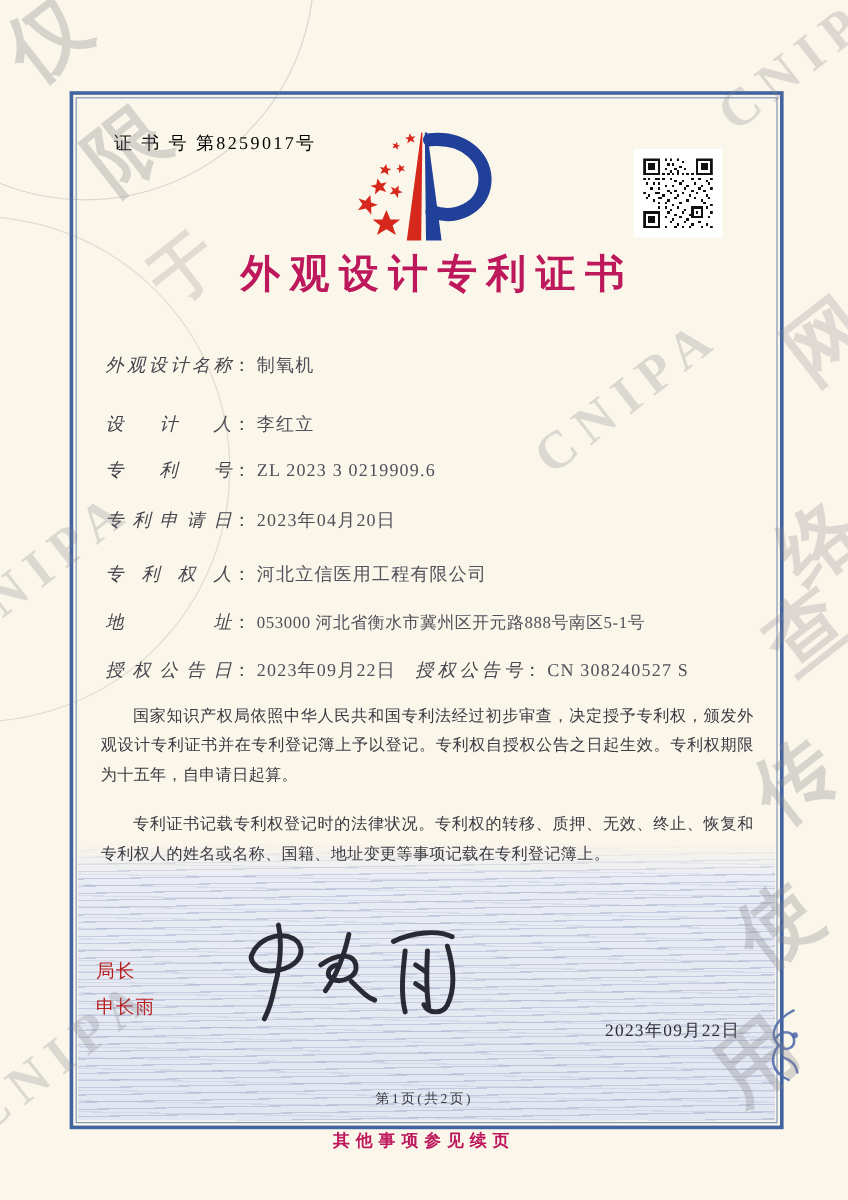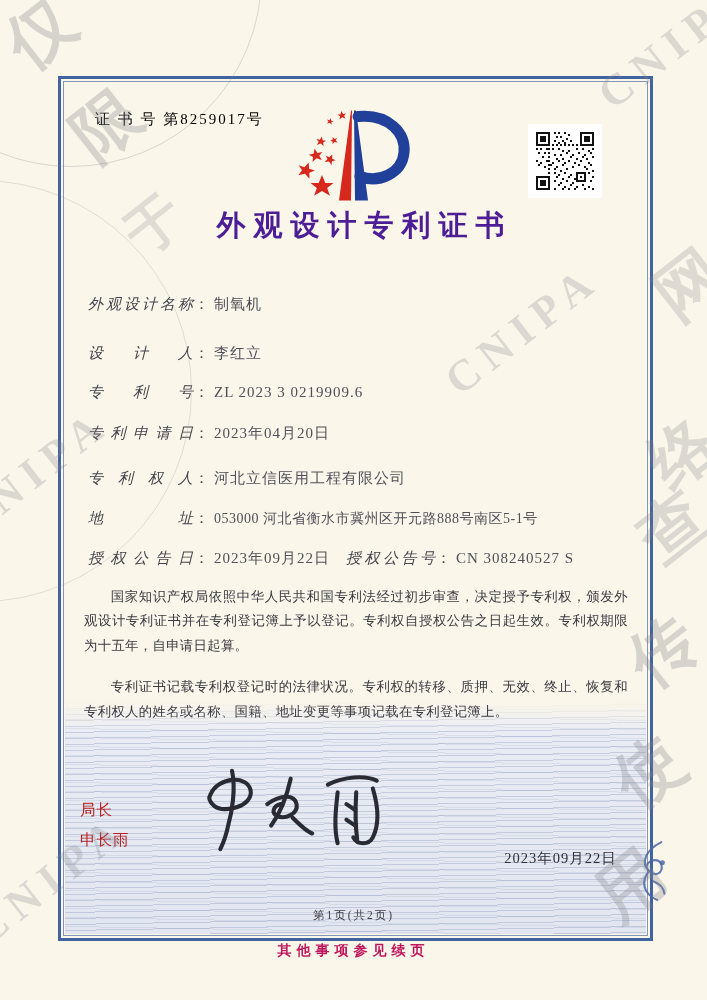--- a/index.html
+++ b/index.html
@@ -28,22 +28,22 @@
           linear-gradient(#eaedf5,#e2e6f0);
         -webkit-mask-image:linear-gradient(180deg,transparent 0,#000 30px);
         mask-image:linear-gradient(180deg,transparent 0,#000 30px);}
   
   .cert-no{position:absolute;left:95px;top:110px;font-size:15px;letter-spacing:2px;
            color:#000000;z-index:2;}
   .logo{position:absolute;left:291px;top:99px;z-index:2;}
   .qr{position:absolute;left:528px;top:124px;width:74px;height:74px;background:#fff;
       display:flex;align-items:center;justify-content:center;z-index:2;}
   .title{position:absolute;left:58px;top:206px;width:589px;text-align:center;
-         font-size:29px;font-weight:700;letter-spacing:8px;padding-left:24px;
-         box-sizing:border-box;color:#4c1d95;z-index:2;}
+         font-size:33px;font-weight:700;letter-spacing:8px;padding-left:24px;
+         box-sizing:border-box;color:#be185d;z-index:2;}
   
   .frow{position:absolute;left:88px;right:60px;height:24px;font-size:15px;
         color:#45454e;letter-spacing:1px;z-index:2;white-space:nowrap;}
   .flabel{display:inline-block;width:106px;text-align:justify;text-align-last:justify;
           vertical-align:top;font-style:italic;}
   .fcolon{display:inline-block;margin-right:4px;}
   .fvalue{color:#50505a;}
   .fvalue.sm{font-size:14px;letter-spacing:.5px;}
   .gpair2{position:absolute;left:258px;top:0;}
   

